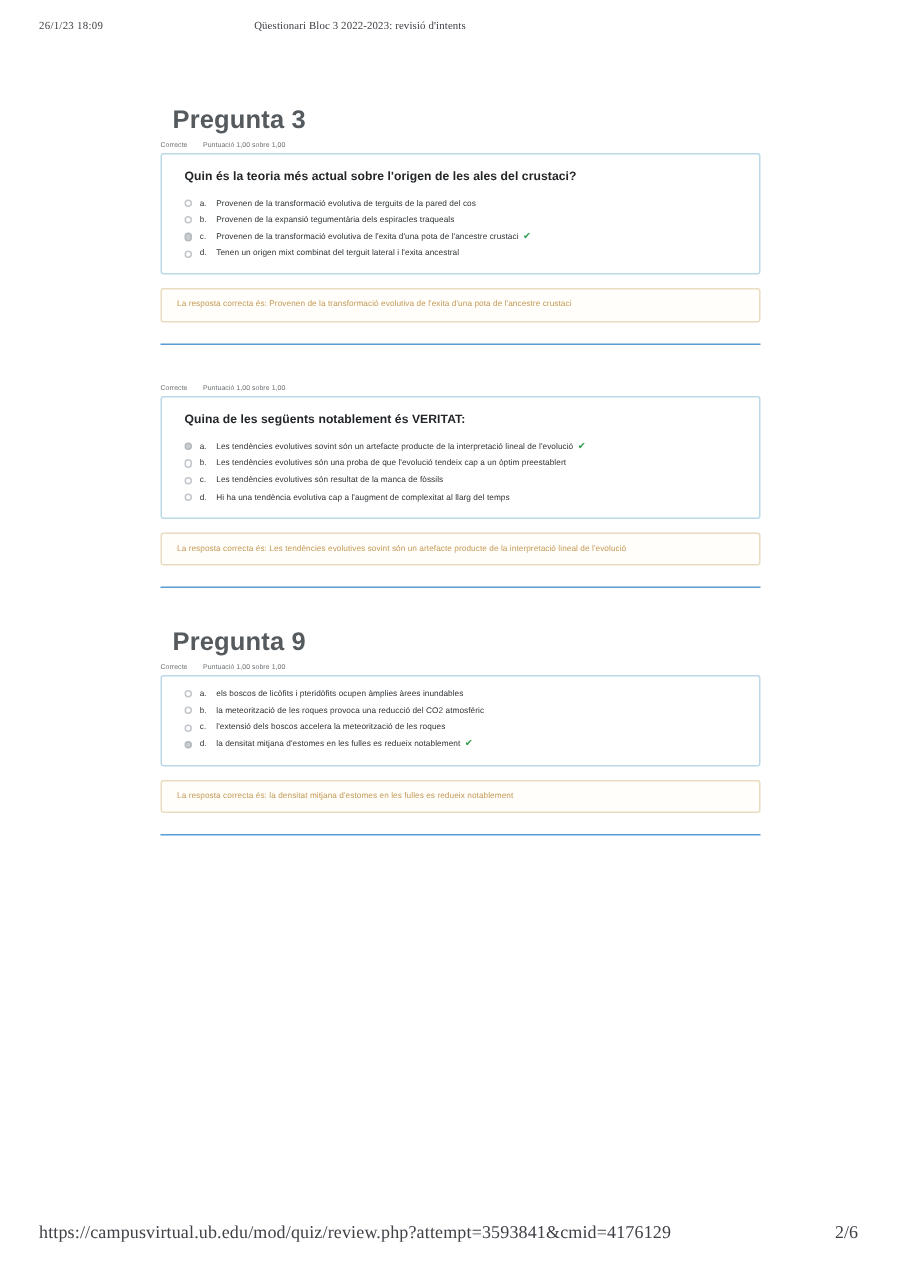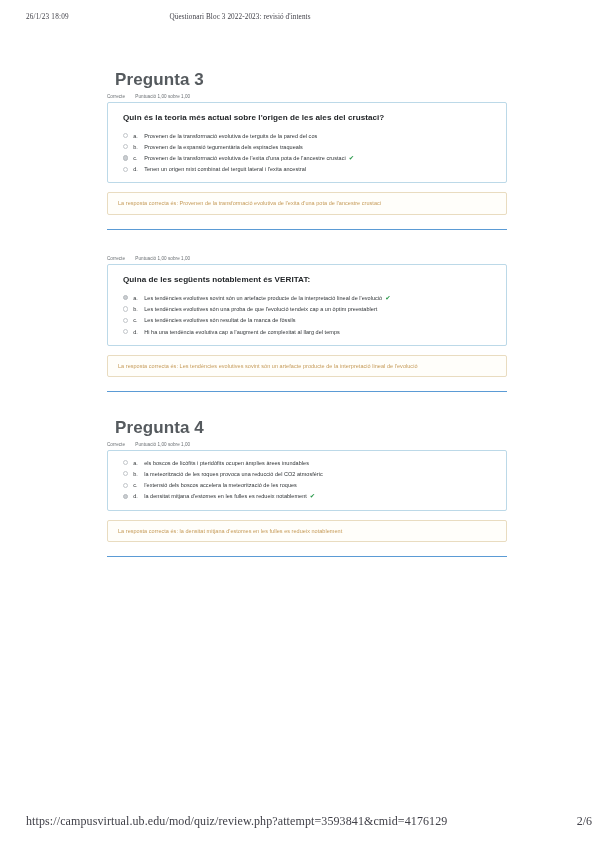--- a/index.html
+++ b/index.html
@@ -52,21 +52,21 @@
     color: #404048;
   }
   .print-footer .pf-left {
     position: absolute;
     left: 26px;
     top: 0;
     letter-spacing: 0.1px;
   }
   .print-footer .pf-right {
     position: absolute;
-    right: 8px;
+    right: 28px;
     top: 0;
   }
 
   
   .content {
     position: absolute;
     top: 70px;
     left: 107px;
     width: 400px;
   }
@@ -264,21 +264,21 @@
         </li>
       </ul>
     </div>
     <div class="feedback">La resposta correcta és: Les tendències evolutives sovint són un artefacte producte de la interpretació lineal de l'evolució</div>
     <div class="q-divider"></div>
   </div>
 
   <div class="gap"></div>
 
   <div class="question-block">
-    <h2 class="q-title">Pregunta 4</h2>
+    <h2 class="q-title">Pregunta 9</h2>
     <div class="q-meta">
       <span class="q-state">Correcte</span>
       <span class="q-grade">Puntuació 1,00 sobre 1,00</span>
     </div>
     <div class="q-card">
       <ul class="answers">
         <li class="answer">
           <span class="radio"></span>
           <span class="ans-letter">a.</span>
           <span class="ans-text">els boscos de licòfits i pteridòfits ocupen àmplies àrees inundables</span>

